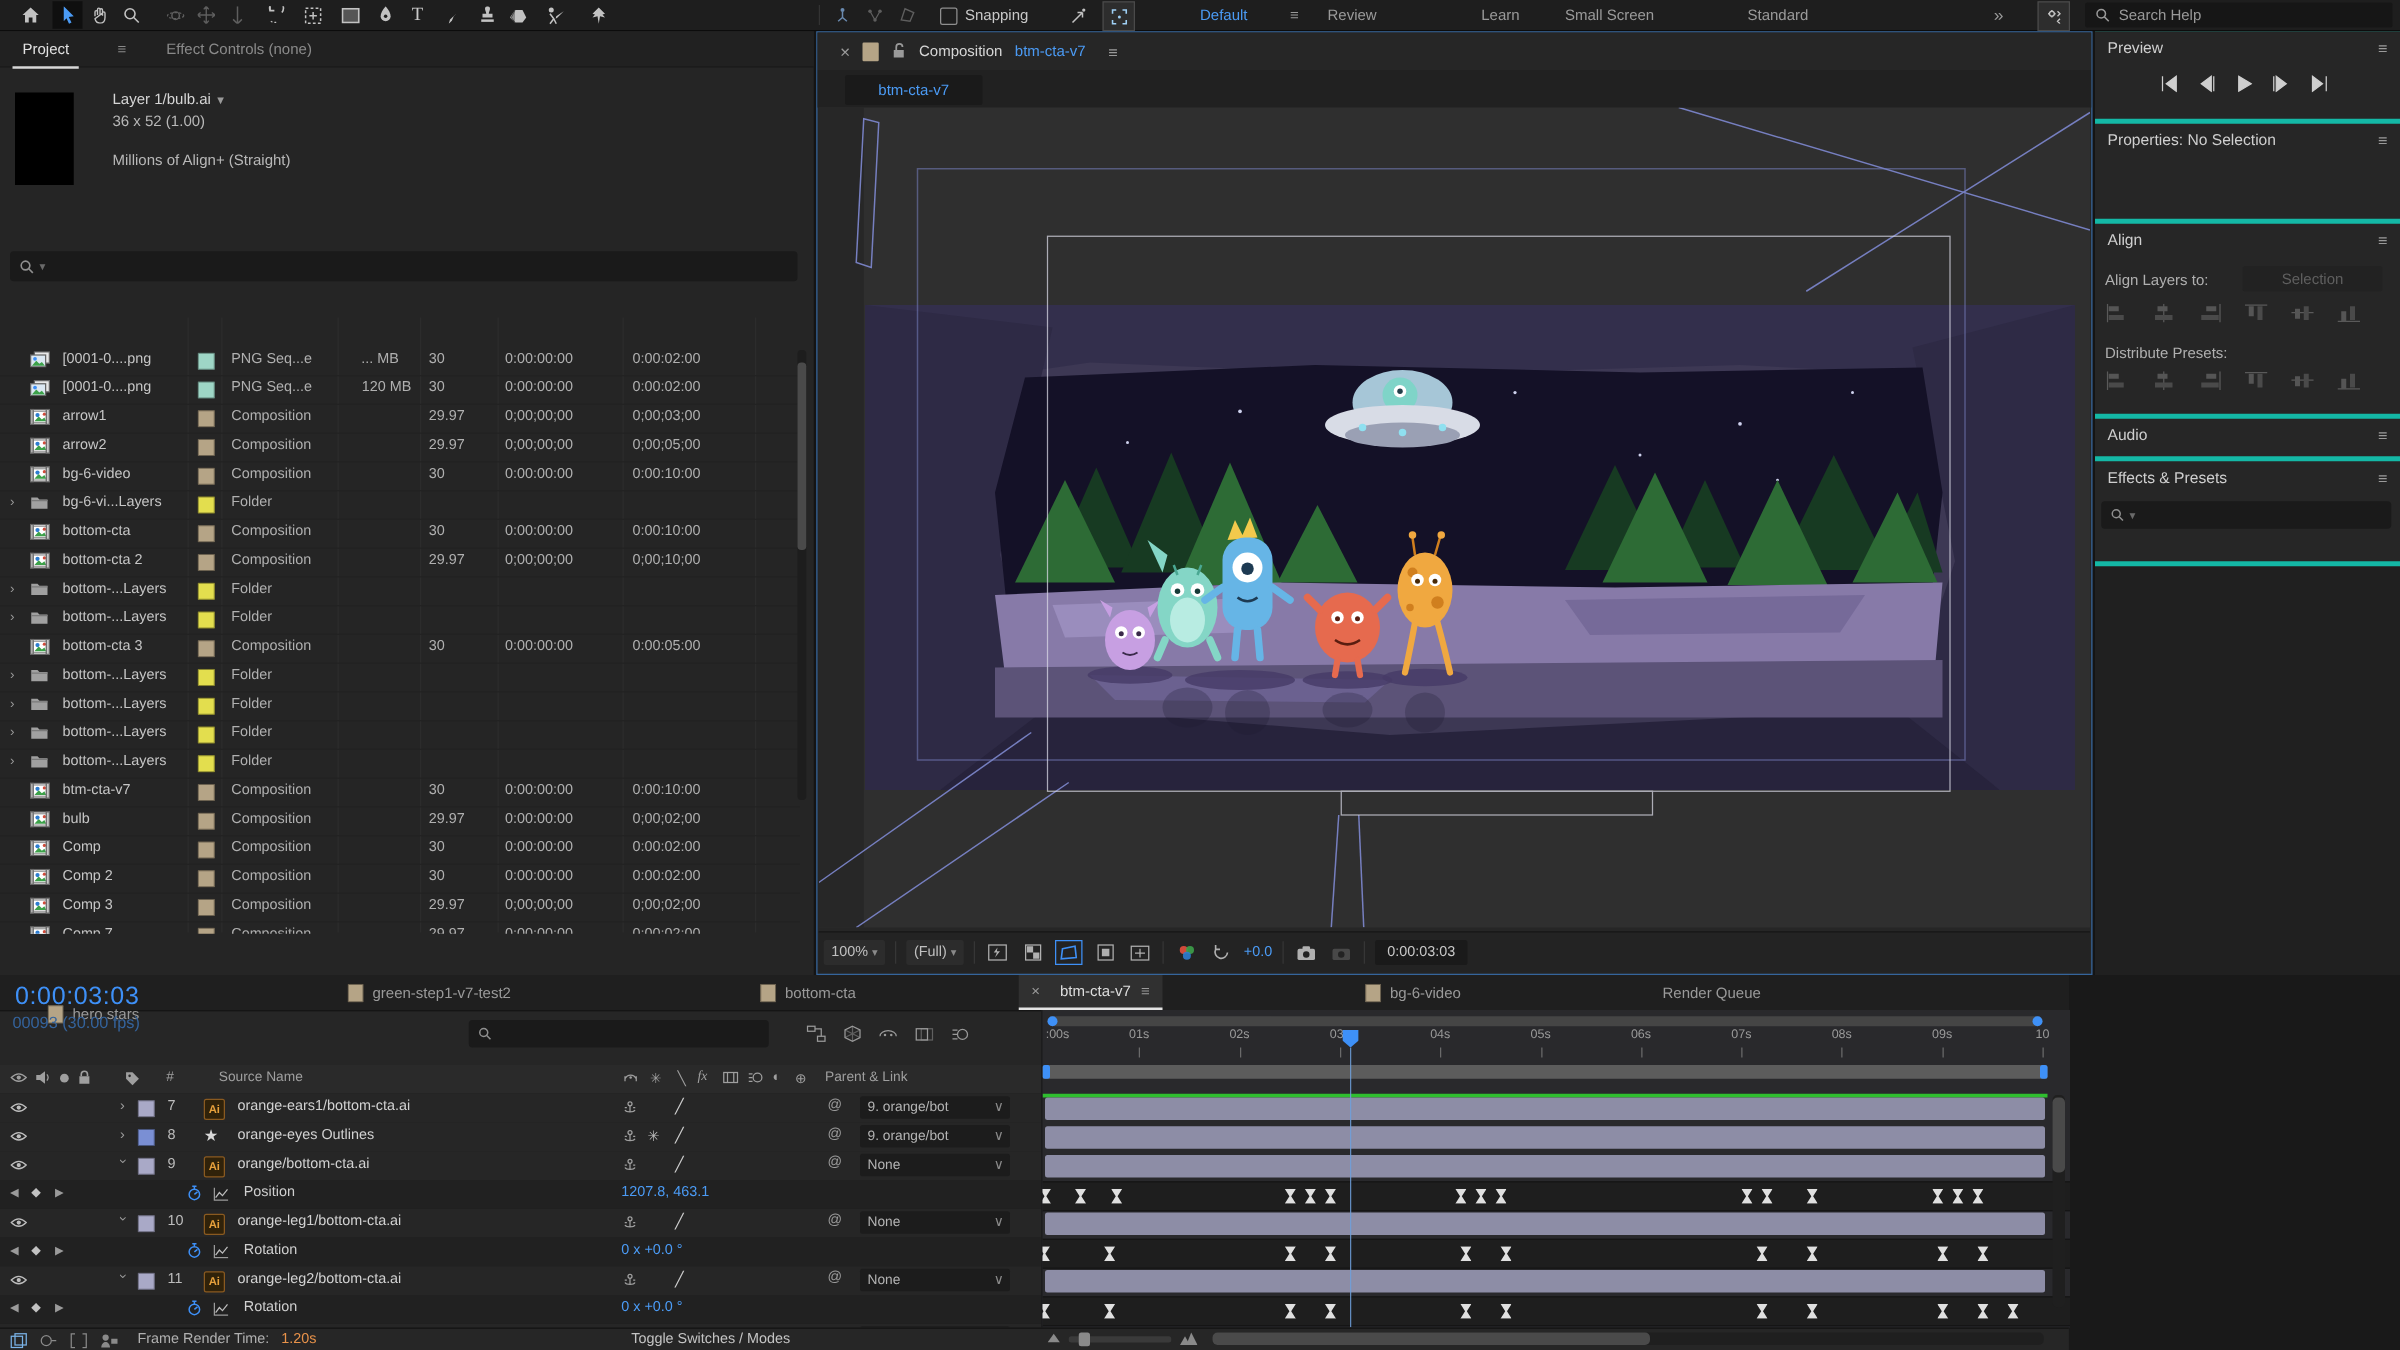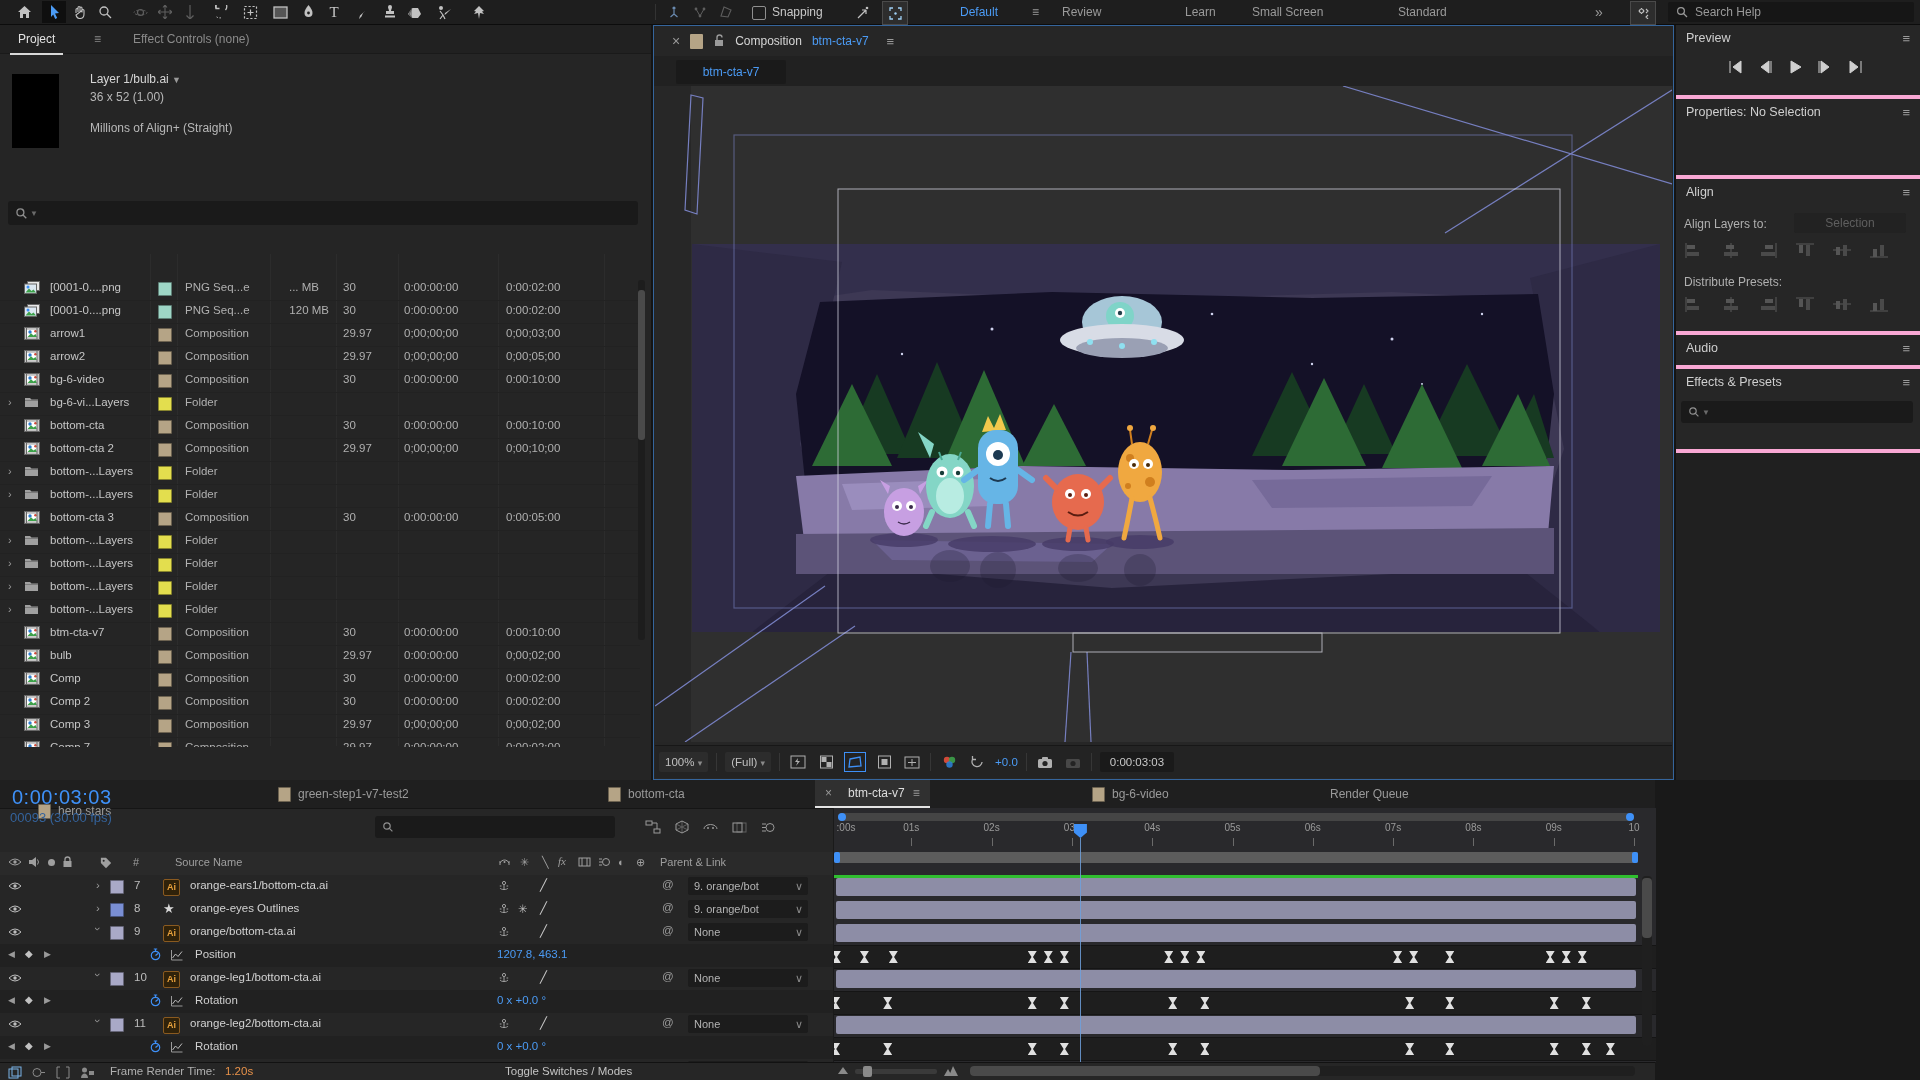--- a/index.html
+++ b/index.html
@@ -39,21 +39,21 @@
   #comp-tabrow{position:absolute;left:0;top:30px;width:100%;height:30px;background:#212121;}
   #comp-tab{position:absolute;left:22px;top:4px;width:110px;height:24px;background:#1a1a1a;border-radius:2px;color:#4b9bf5;text-align:center;line-height:24px;font-size:12px;}
   #viewer{position:absolute;left:1px;top:60px;width:1017px;height:656px;background:#2f2f2f;overflow:hidden;}
   #viewer-left{position:absolute;left:0;top:0;width:36px;height:100%;background:#272727;}
   #comp-ctrl{position:absolute;left:1px;bottom:1px;width:1017px;height:33px;background:#232323;border-top:1px solid #171717;display:flex;align-items:center;gap:8px;padding-left:4px;box-sizing:border-box;font-size:11.5px;}
   .dd{background:#2c2c2c;border-radius:2px;height:20px;line-height:20px;padding:0 6px;color:#c0c0c0;}
   .ctrlico{width:20px;height:18px;display:flex;align-items:center;justify-content:center;}
   .vsep{width:1px;height:18px;background:#363636;}
   #comp-time{background:#1a1a1a;border-radius:2px;height:20px;line-height:20px;padding:0 10px;color:#c8c8c8;}
   
-  #rightcol{left:1676px;top:25px;width:244px;height:755px;background:#f9a8d4;}
+  #rightcol{left:1676px;top:25px;width:244px;height:755px;background:#14b8a6;}
   .rsec{position:absolute;left:0;width:100%;background:#262626;}
   .rhead{position:absolute;left:10px;top:6px;color:#cfcfcf;font-size:12.5px;}
   .rmenu{position:absolute;right:10px;top:6px;color:#9a9a9a;font-size:13px;}
   .alabel{position:absolute;left:8px;color:#b0b0b0;font-size:12px;}
   #sel-box{position:absolute;left:118px;top:34px;width:112px;height:20px;background:#222;border-radius:2px;color:#5f5f5f;text-align:center;line-height:20px;}
   
   #timeline{position:absolute;left:0;top:780px;width:1655px;height:300px;background:#262626;}
   #tl-fill{position:absolute;left:1655px;top:780px;width:265px;height:300px;background:#191919;}
   #tl-tabs{position:absolute;left:0;top:0;width:100%;height:28px;background:#1f1f1f;border-bottom:1px solid #151515;}
   .ttab{position:absolute;top:0;height:28px;display:flex;align-items:center;gap:7px;color:#9a9a9a;font-size:12px;}

